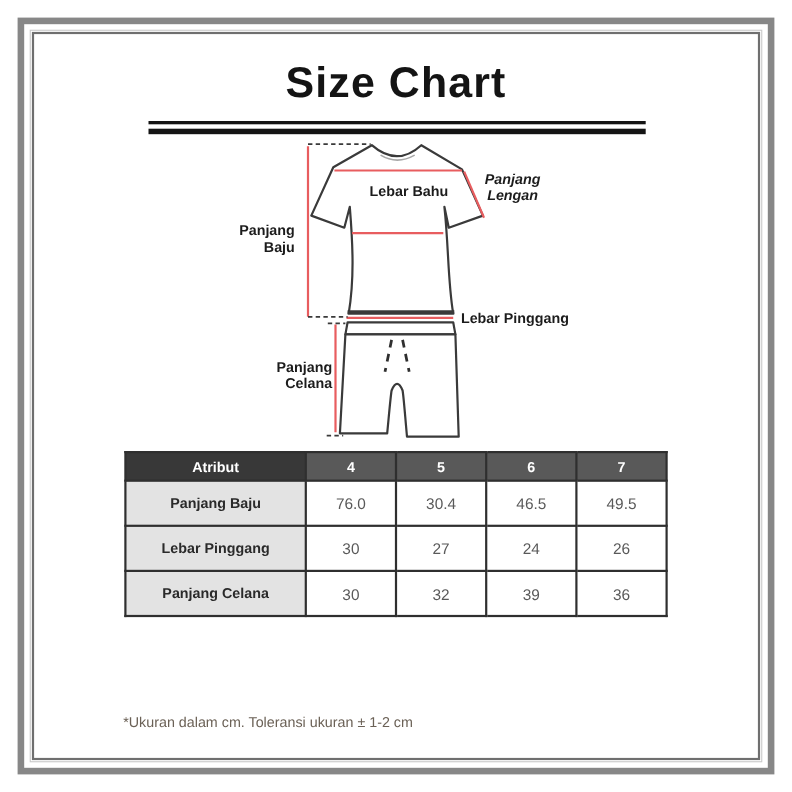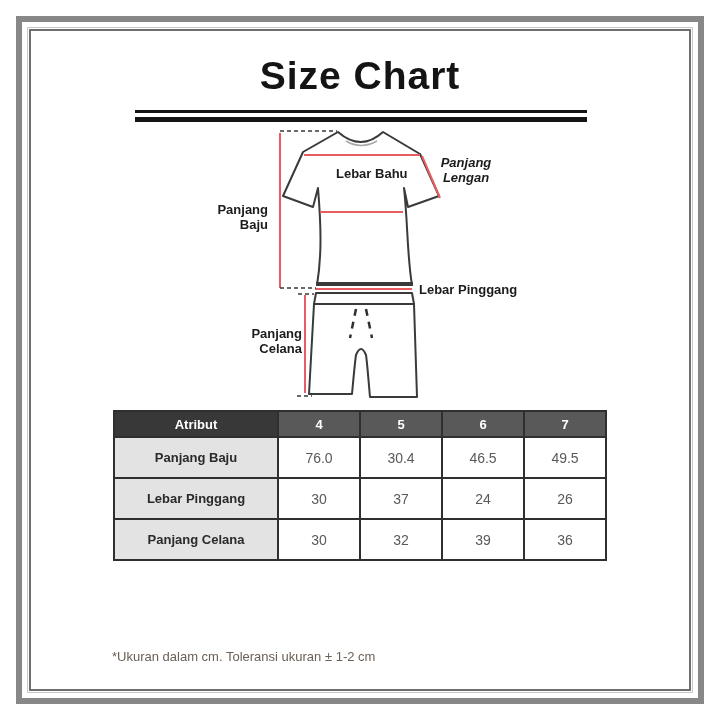--- a/index.html
+++ b/index.html
@@ -140,21 +140,21 @@
     <tr>
       <td class="attr">Panjang Baju</td>
       <td class="val">76.0</td>
       <td class="val">30.4</td>
       <td class="val">46.5</td>
       <td class="val">49.5</td>
     </tr>
     <tr>
       <td class="attr">Lebar Pinggang</td>
       <td class="val">30</td>
-      <td class="val">37</td>
+      <td class="val">27</td>
       <td class="val">24</td>
       <td class="val">26</td>
     </tr>
     <tr>
       <td class="attr">Panjang Celana</td>
       <td class="val">30</td>
       <td class="val">32</td>
       <td class="val">39</td>
       <td class="val">36</td>
     </tr>

